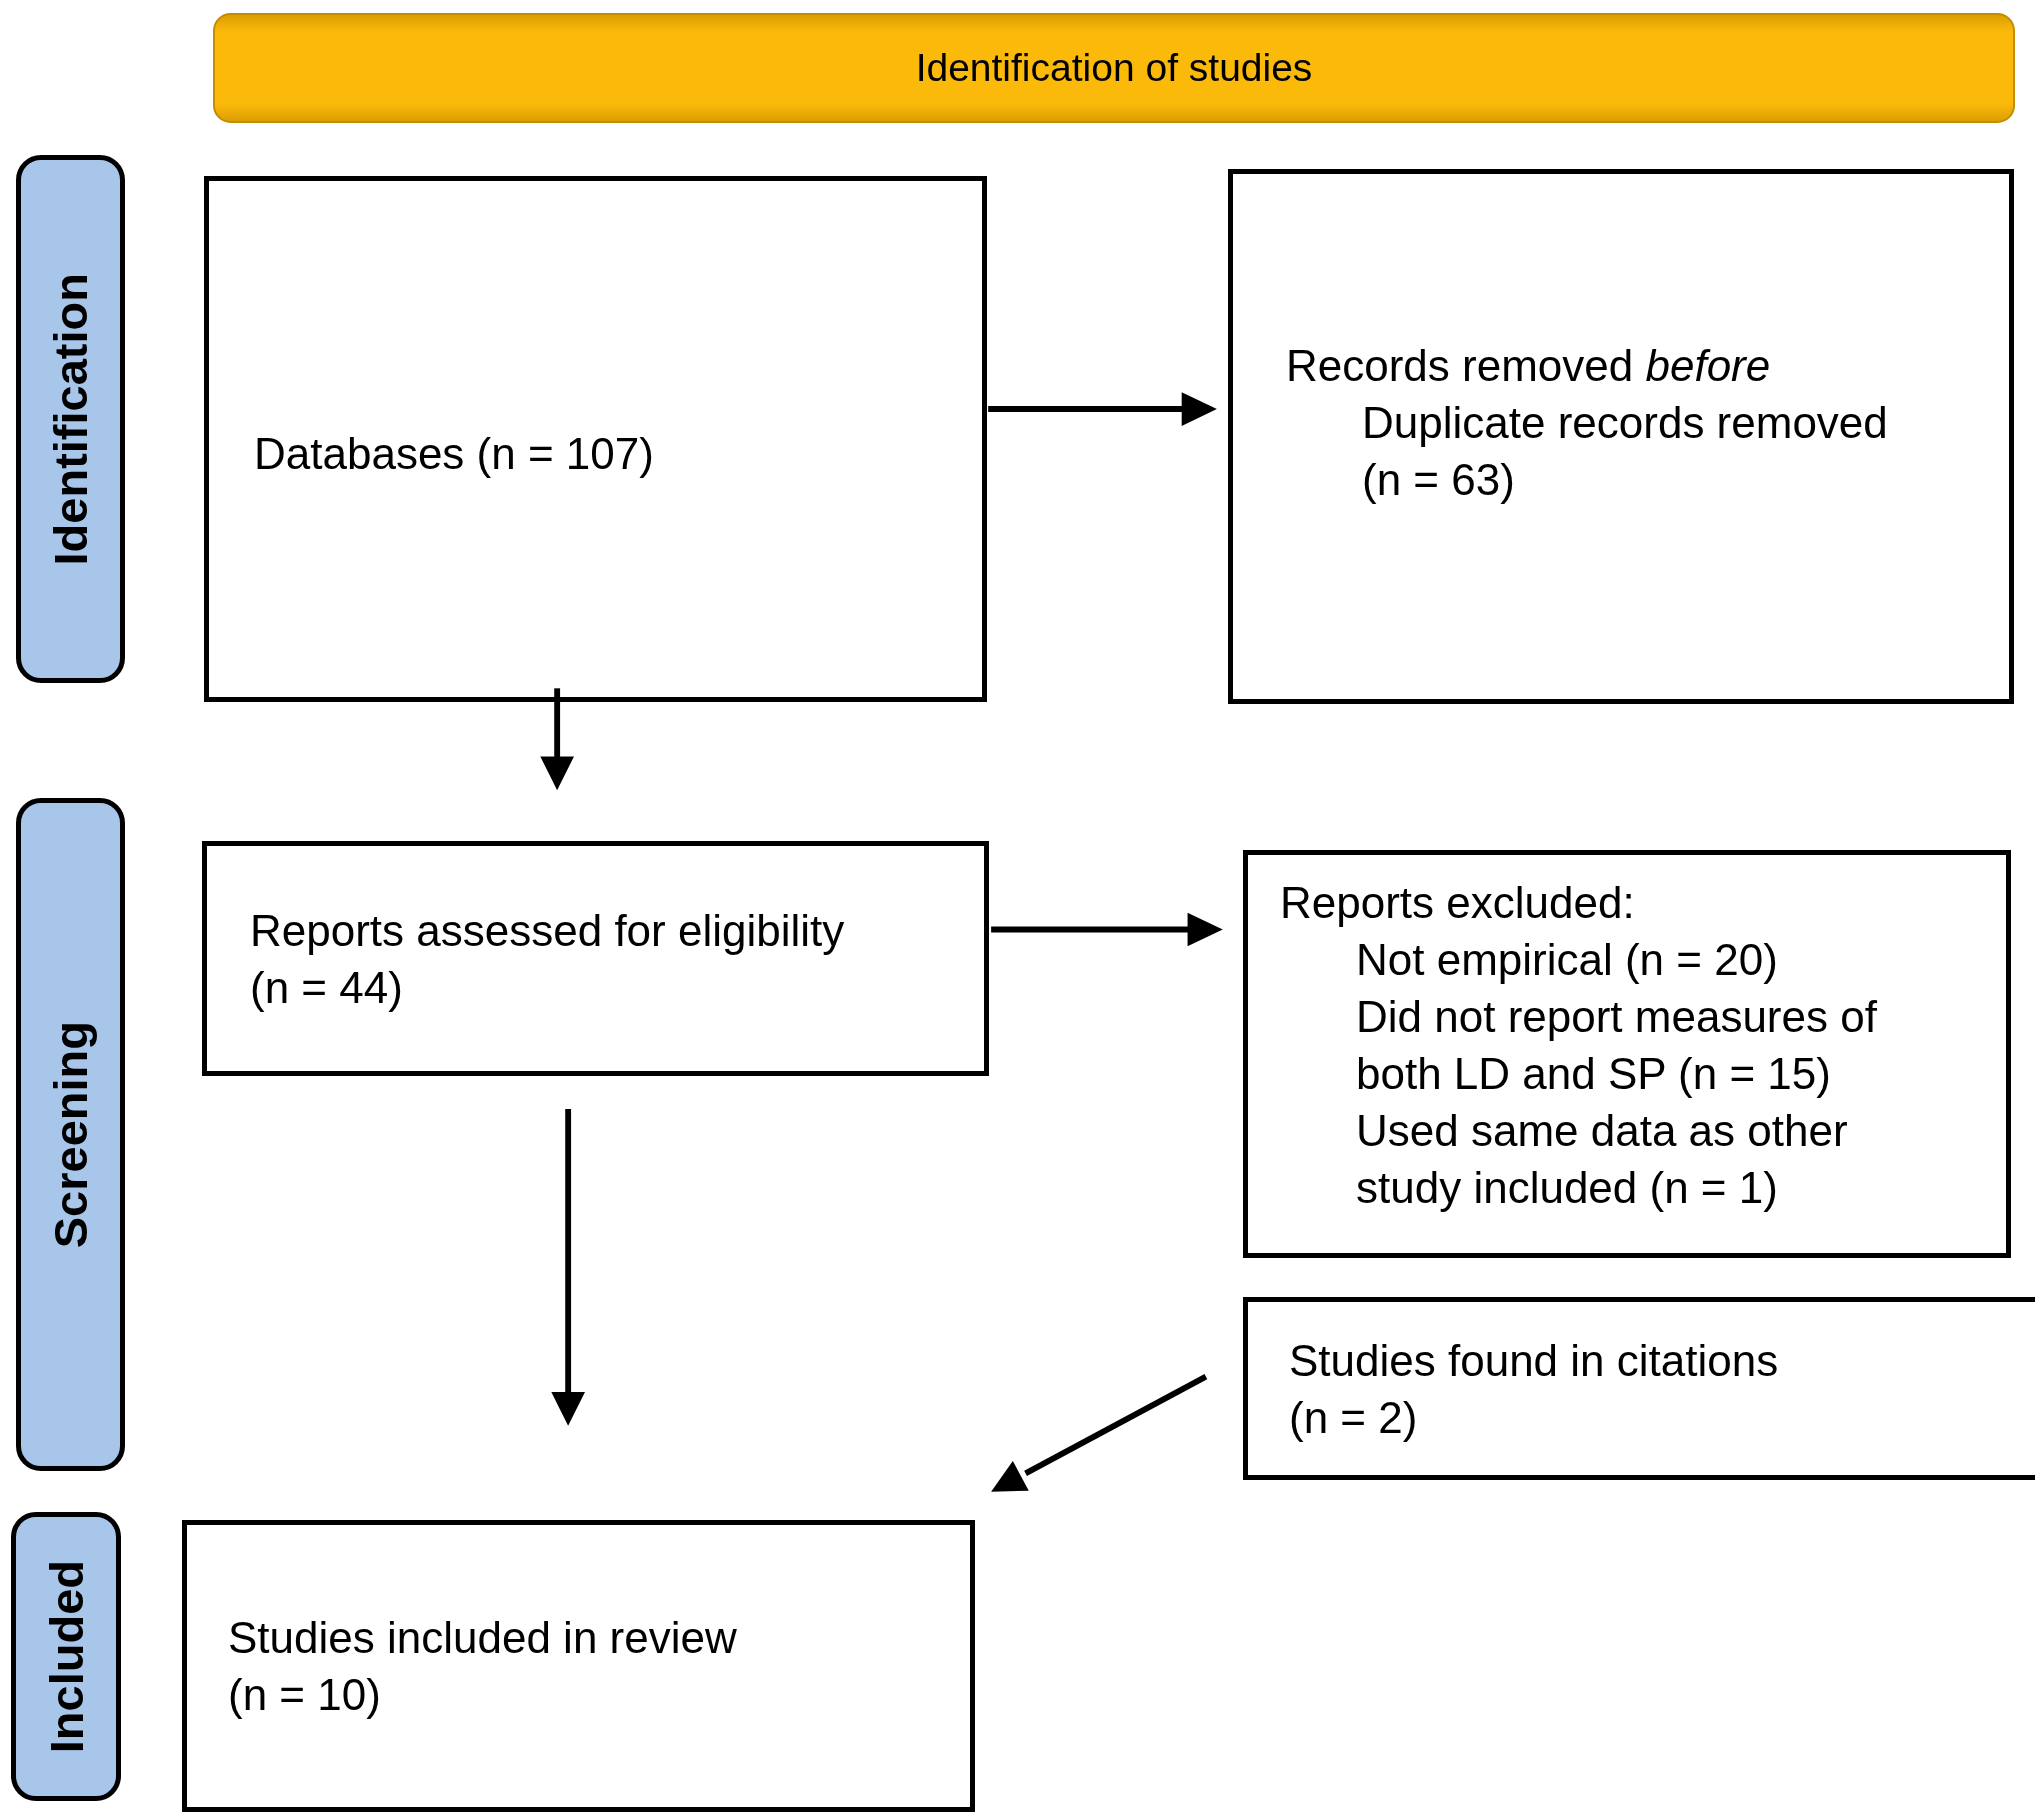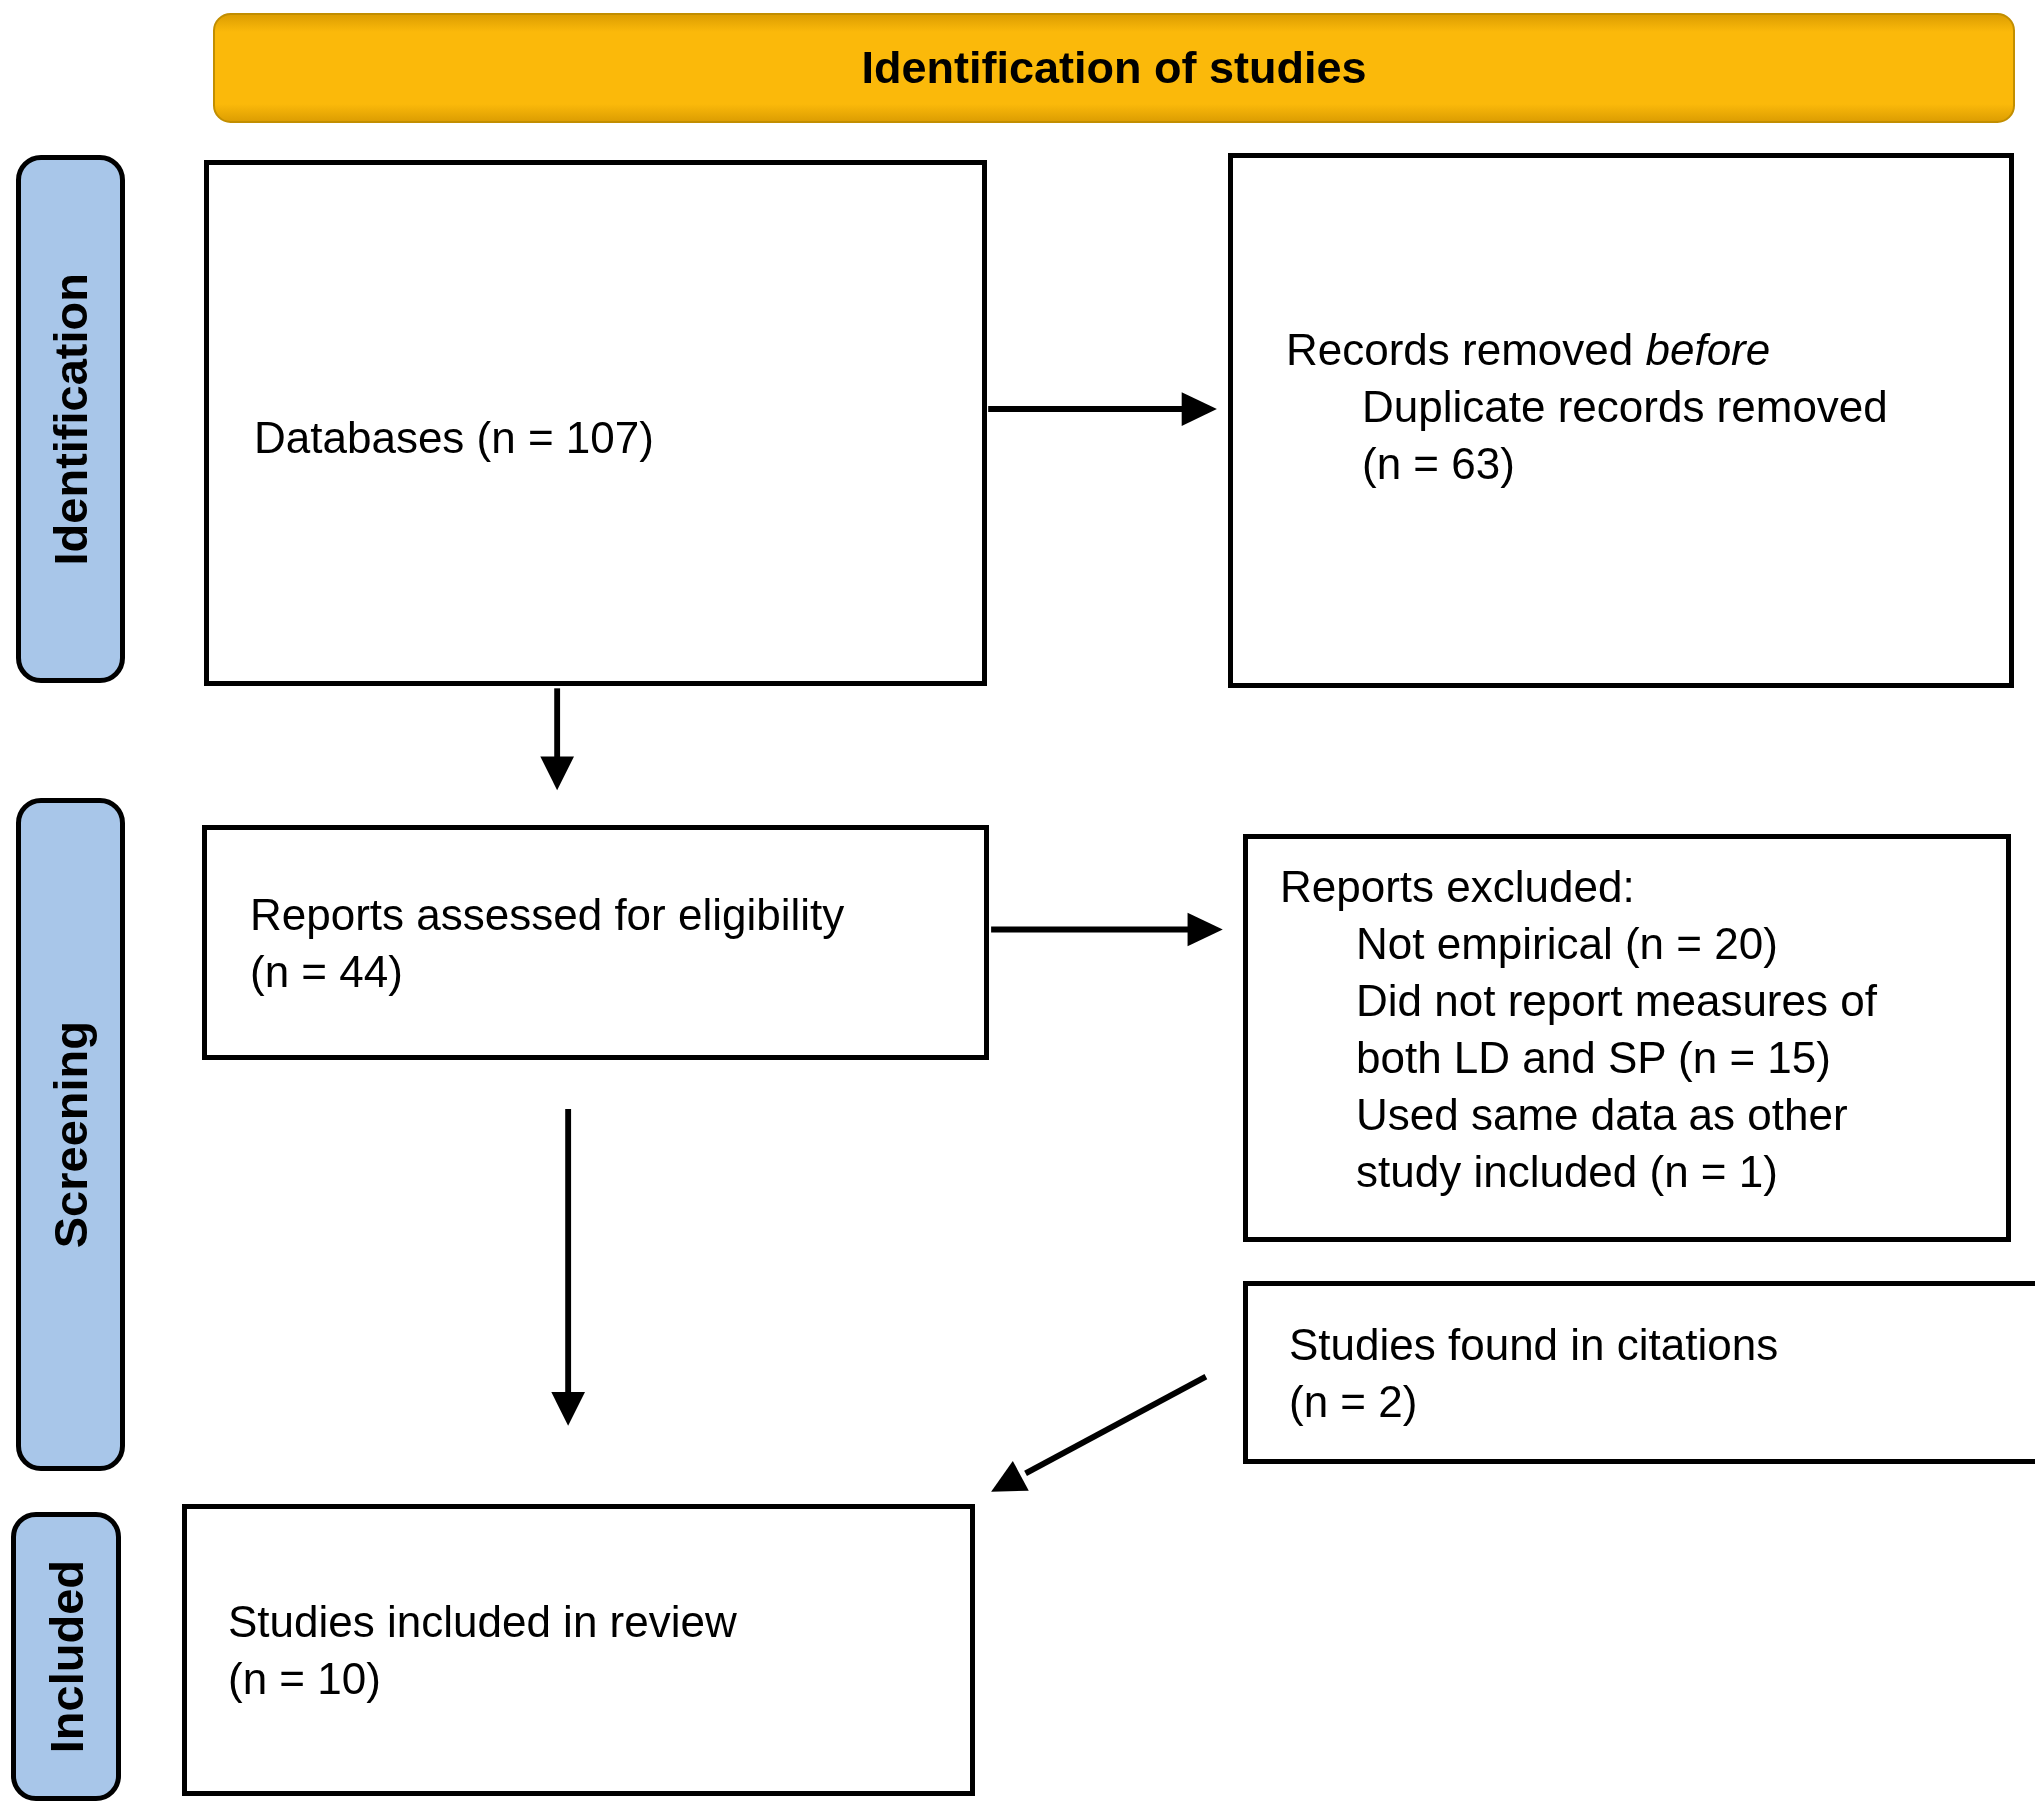--- a/index.html
+++ b/index.html
@@ -17,21 +17,21 @@
     left: 213px; top: 13px; width: 1802px; height: 110px;
     background: linear-gradient(180deg,
       var(--banner-edge, #dd9e02) 0%,
       var(--banner-fill, #fbb90a) 16%,
       var(--banner-fill, #fbb90a) 84%,
       var(--banner-edge, #dd9e02) 100%);
     border: 2.9px solid var(--banner-border, #c28e00);
     border-radius: 17.6px;
     display: flex; align-items: center; justify-content: center;
   }
-  .banner-title { font-size: 45px; font-weight: bold; text-align: right; }
+  .banner-title { font-size: 39px; font-weight: normal; text-align: right; }
   .stage {
     position: absolute;
     background: var(--sidebar-fill, #a8c6e9);
     border: 5.1px solid #000;
     border-radius: 25px;
     display: flex; align-items: center; justify-content: center;
   }
   .stage-text {
     writing-mode: vertical-rl;
     transform: rotate(180deg);
@@ -41,20 +41,21 @@
   .stage-identification { left: 16px;  top: 155px;  width: 109px; height: 528px; }
   .stage-screening      { left: 16px;  top: 798px; width: 109px; height: 673px; }
   .stage-included       { left: 11px;  top: 1512px; width: 110px; height: 289px; }
   .box {
     position: absolute;
     background: #ffffff;
     border: 5.9px solid #000;
     display: flex; flex-direction: column; justify-content: center;
     font-size: 44px;
     line-height: 57px;
+    margin-top: 16px;
   }
   .box-identified { left: 204px;  top: 160px;  width: 783px; height: 526px; padding: 29px 14.7px 0 45px; }
   .box-removed    { left: 1228px; top: 153px;  width: 786px; height: 535px; padding: 0 14.7px 29px 53px; }
   .box-assessed   { left: 202px;  top: 825px; width: 787px; height: 235px; padding: 0 14.7px 0 43px; }
   .box-excluded   { left: 1243px; top: 834px; width: 768px; height: 408px; padding: 19px 26px 0 32px; justify-content: flex-start; }
   .box-citations  { left: 1243px; top: 1281px; width: 910px; height: 183px; padding: 0 11.7px 0 41px; }
   .box-included   { left: 182px;  top: 1504px; width: 793px; height: 292px; padding: 0 14.7px 0 41px; }
   .indent { padding-left: 76px; }
   .it { font-style: italic; }
   .arrows {

